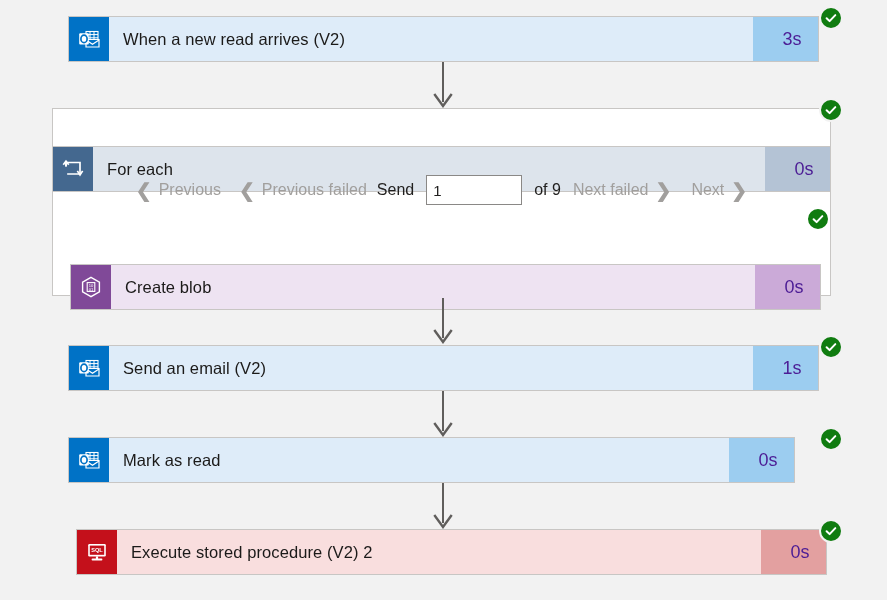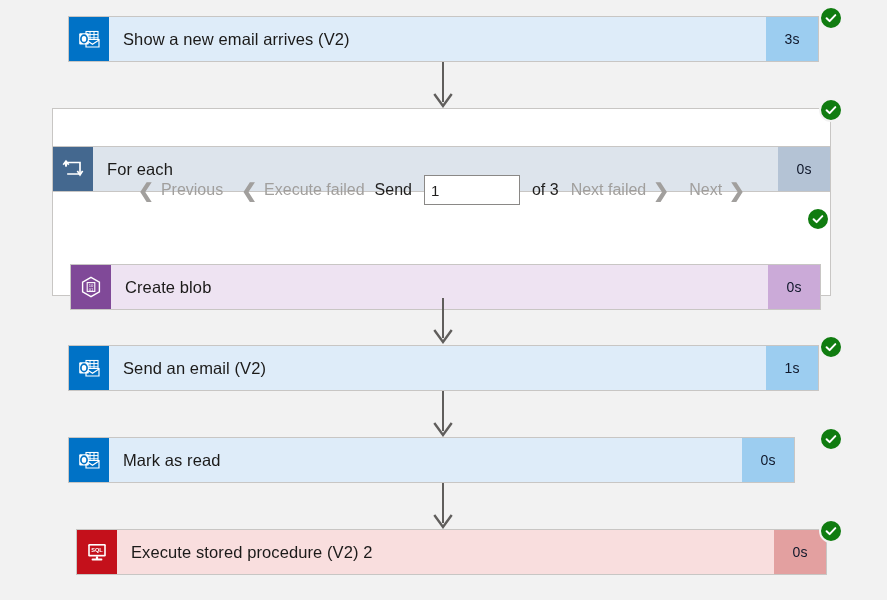--- a/index.html
+++ b/index.html
@@ -50,22 +50,23 @@
     letter-spacing: 0.1px;
     white-space: nowrap;
     overflow: hidden;
   }
   .card-duration {
     width: 52px;
     min-width: 52px;
     display: flex;
     align-items: center;
     justify-content: center;
-    font-size: 14px;
-    color: #0f172a;
+    font-size: 18px;
+    color: #4c1d95;
+    padding-left: 13px;
   }
 
   
   .v-outlook .card-icon      { background: #0072c6; }
   .v-outlook                 { background: #deecf9; }
   .v-outlook .card-duration  { background: #9ccdf0; }
 
   .v-blob .card-icon         { background: #804998; }
   .v-blob                    { background: #eee3f2; }
   .v-blob .card-duration     { background: #cbaad8; }
@@ -184,21 +185,21 @@
         <line x1="9" y1="7.6" x2="21" y2="7.6" stroke="#ffffff" stroke-width="1"></line>
         <line x1="9" y1="10.8" x2="21" y2="10.8" stroke="#ffffff" stroke-width="1"></line>
         <line x1="13" y1="4.5" x2="13" y2="14" stroke="#ffffff" stroke-width="1"></line>
         <line x1="17" y1="4.5" x2="17" y2="14" stroke="#ffffff" stroke-width="1"></line>
         <path d="M9 12.5 L22 12.5 L22 20 L9 20 Z" fill="#0072c6" stroke="#ffffff" stroke-width="1.2"></path>
         <path d="M9 12.9 L15.5 17.2 L22 12.9" fill="none" stroke="#ffffff" stroke-width="1.2"></path>
         <rect x="2.2" y="6.2" width="9.6" height="11.4" rx="1" fill="#ffffff"></rect>
         <ellipse cx="7" cy="11.9" rx="3.1" ry="3.7" fill="none" stroke="#0072c6" stroke-width="1.7"></ellipse>
       </svg>
     </div>
-    <div class="card-title">Show a new email arrives (V2)</div>
+    <div class="card-title">When a new read arrives (V2)</div>
     <div class="card-duration">3s</div>
   </div>
   <div class="status-badge" style="left:819px; top:6px;">
     <svg width="14" height="14" viewBox="0 0 14 14" aria-hidden="true">
       <path d="M2.6 7.2 L5.6 10.1 L11.3 4.1" fill="none" stroke="#ffffff" stroke-width="2" stroke-linecap="round" stroke-linejoin="round"></path>
     </svg>
   </div>
 
   <div class="connector" style="left:431px; top:62px; height:46px;">
     <svg width="24" height="46" viewBox="0 0 24 46" aria-hidden="true">
@@ -225,28 +226,28 @@
     <div class="scope-body">
 
       <div class="pager">
         <div class="pager-link">
           <span class="chev chev-left">❮</span>
           <span>Previous</span>
         </div>
         <div class="gap-a"></div>
         <div class="pager-link">
           <span class="chev chev-left">❮</span>
-          <span>Execute failed</span>
+          <span>Previous failed</span>
         </div>
         <div class="gap-b"></div>
         <div class="pager-label">Send</div>
         <div class="gap-c"></div>
         <input class="pager-input" type="text" value="1" style="">
         <div class="gap-c"></div>
-        <div class="pager-label">of 3</div>
+        <div class="pager-label">of 9</div>
         <div class="gap-c"></div>
         <div class="pager-link">
           <span>Next failed</span>
           <span class="chev chev-right">❯</span>
         </div>
         <div class="gap-d"></div>
         <div class="pager-link">
           <span>Next</span>
           <span class="chev chev-right">❯</span>
         </div>

